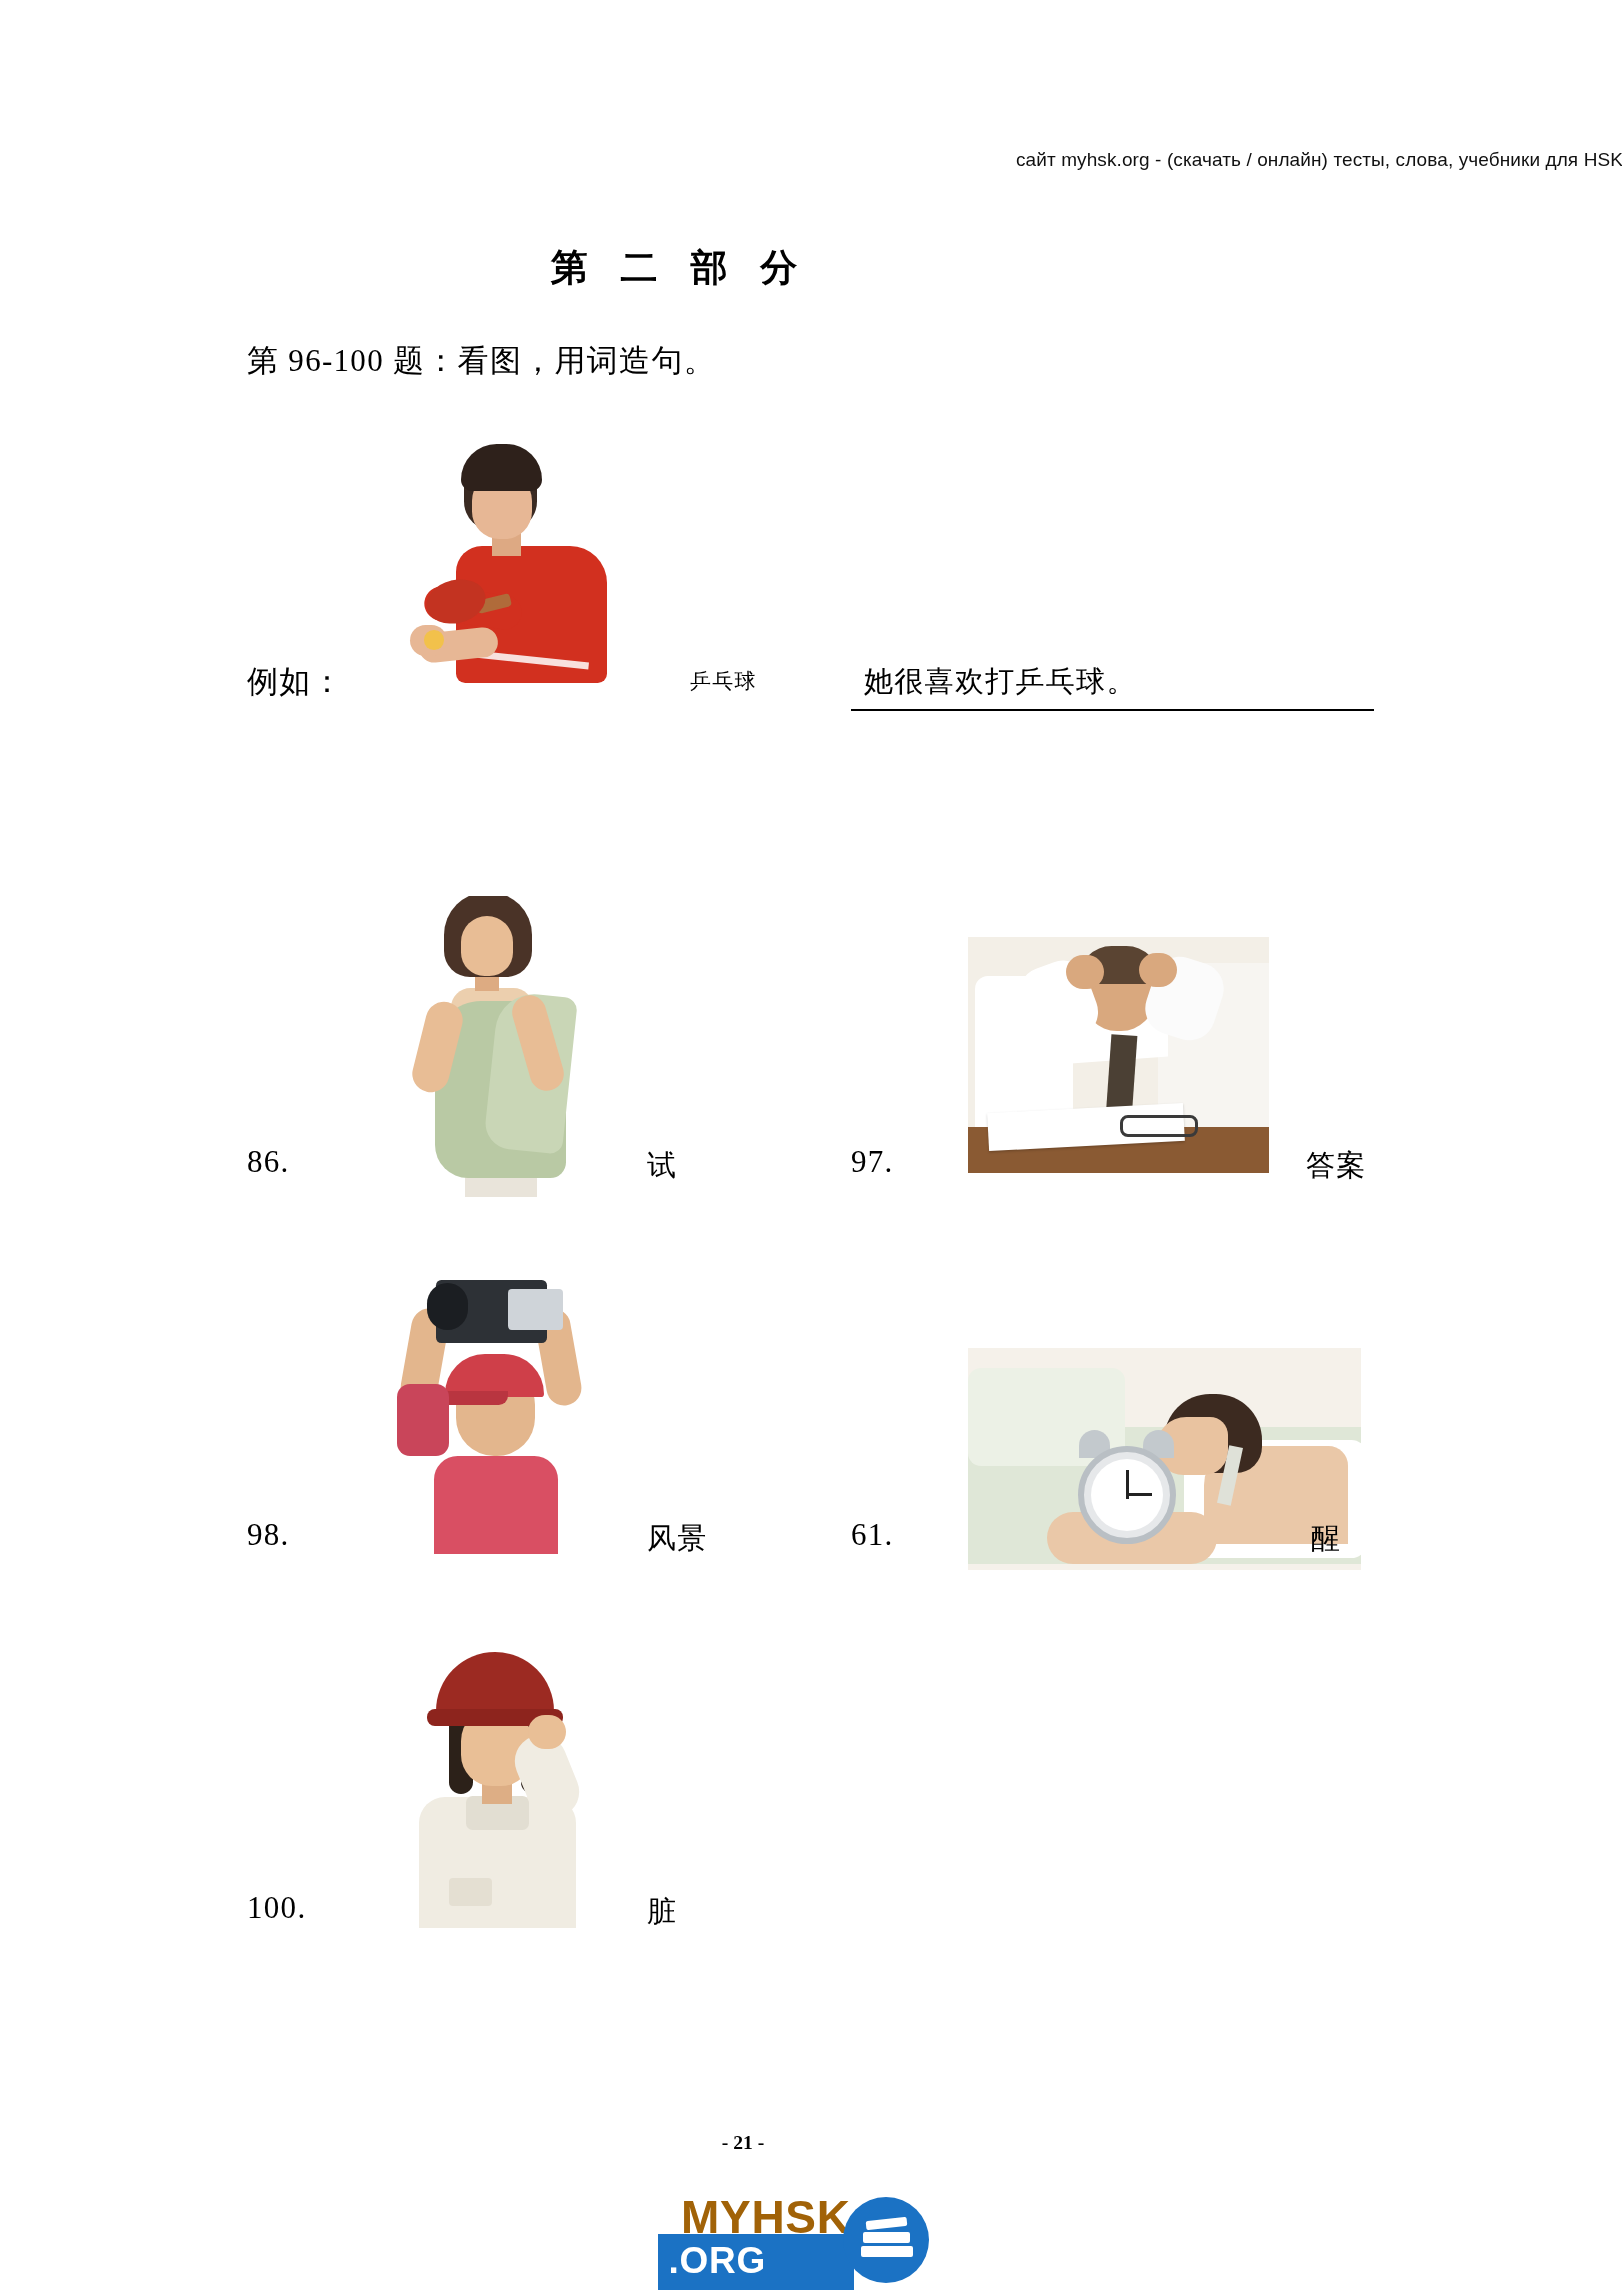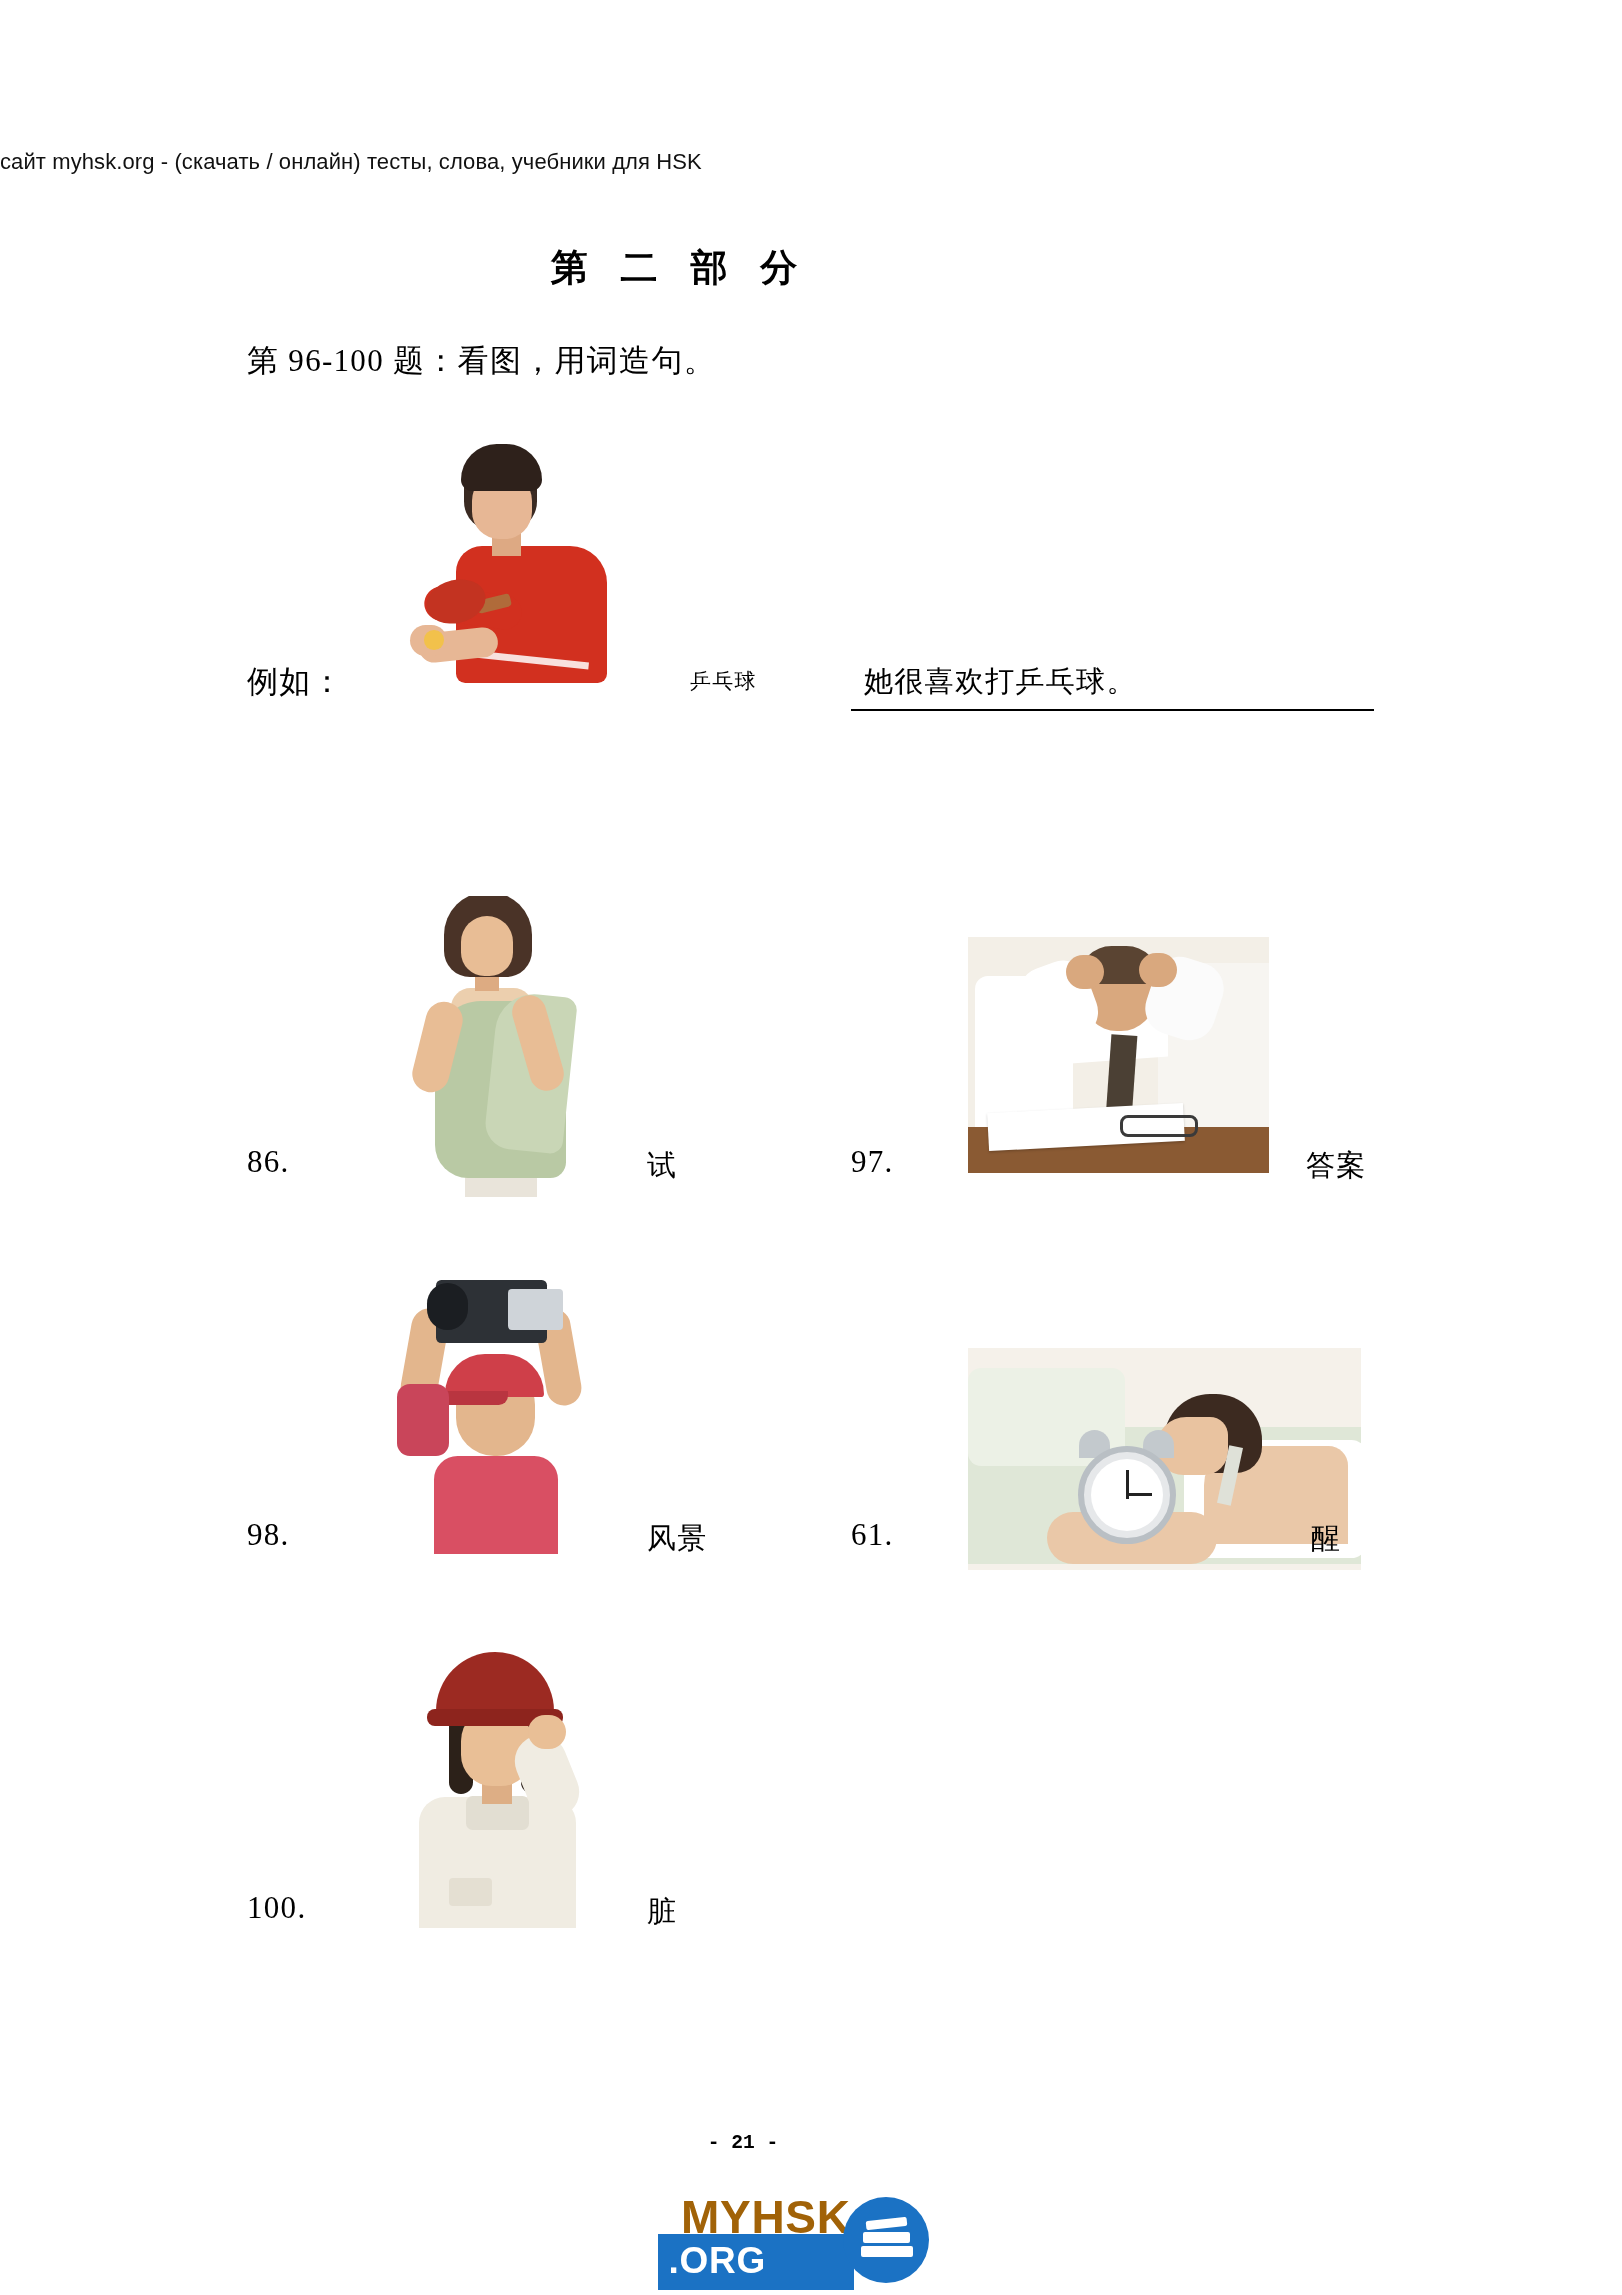--- a/index.html
+++ b/index.html
@@ -21,23 +21,23 @@
     height: 2295px;
     box-sizing: border-box;
   }
 
   
   .site-header {
     position: absolute;
     top: 149px;
     left: 0;
     width: 1623px;
-    text-align: left;
+    text-align: right;
     font-family: "Liberation Sans", sans-serif;
-    font-size: 22px;
+    font-size: 19px;
     color: #111;
     letter-spacing: 0.1px;
   }
 
   
   .section-title {
     position: absolute;
     top: 243px;
     left: 0;
     width: 1348px;
@@ -193,21 +193,21 @@
 
   
   .page-number {
     position: absolute;
     top: 2132px;
     left: 0;
     width: 1486px;
     text-align: center;
     font-size: 19.6px;
     font-weight: 700;
-    font-family: Liberation Mono, monospace;
+    font-family: Liberation Serif, serif;
   }
   .logo {
     position: absolute;
     left: 658px;
     top: 2186px;
     width: 308px;
     height: 105px;
   }
   .logo-myhsk {
     position: absolute;

